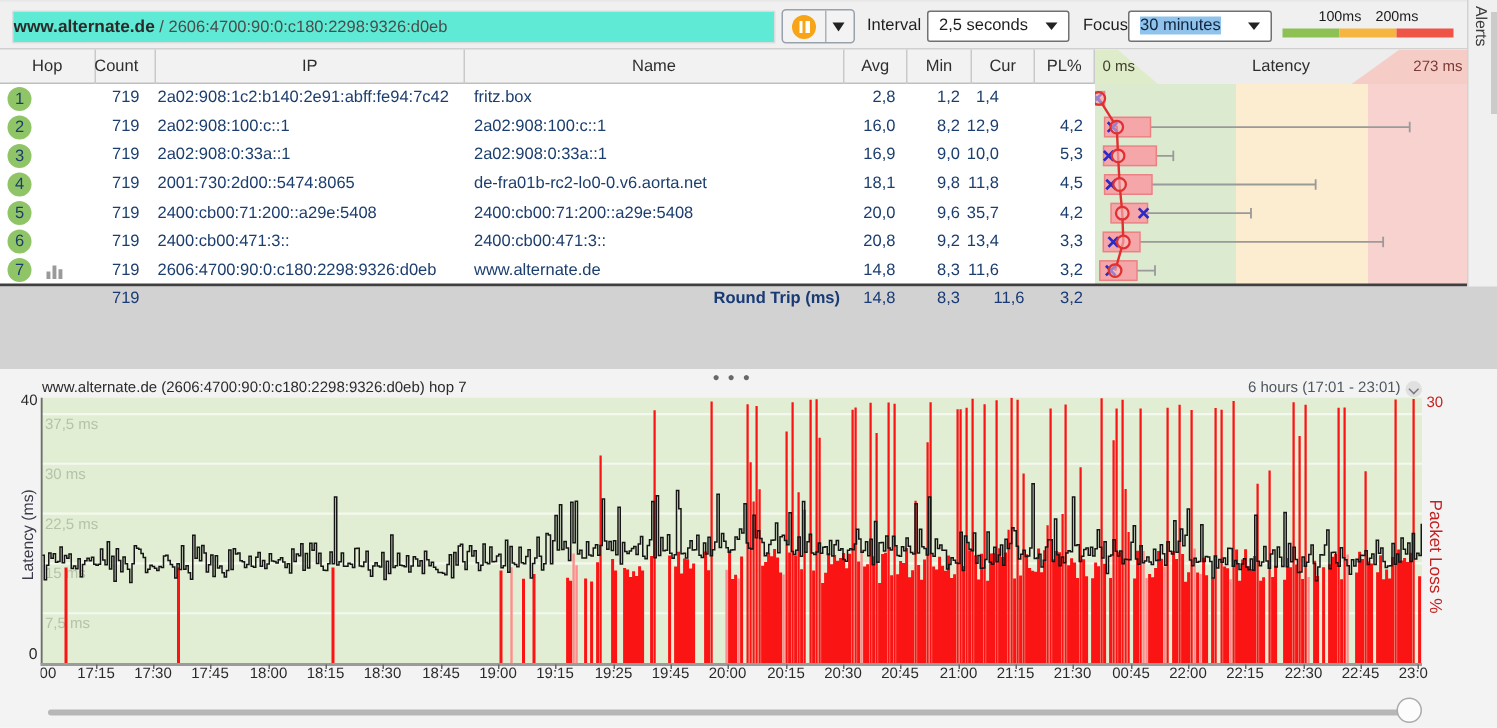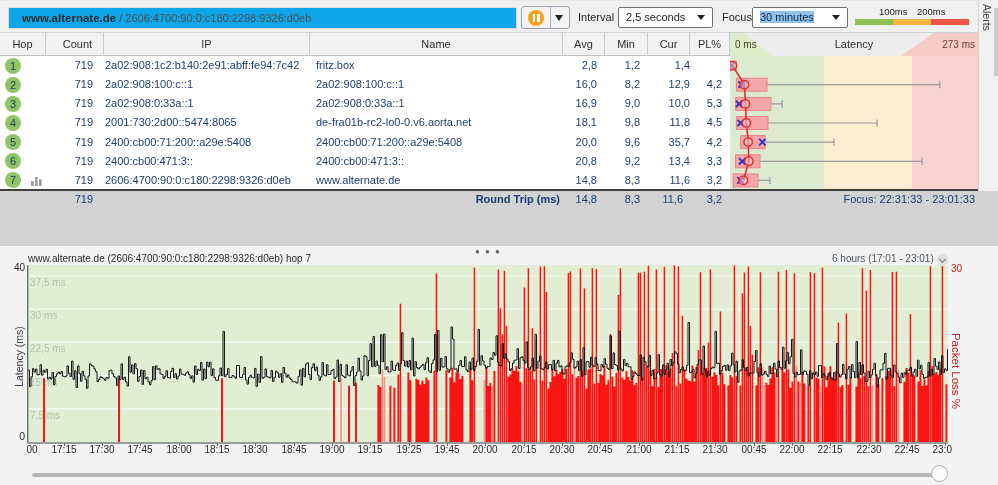--- a/index.html
+++ b/index.html
@@ -1,22 +1,22 @@
 <!DOCTYPE html>
 <html><head><meta charset="utf-8"><style>
 * { margin:0; padding:0; box-sizing:border-box; }
 html,body { width:998px; height:485px; overflow:hidden; }
 #app { position:relative; width:998px; height:485px; background:#f0f0f0;
   font-family:"Liberation Sans", sans-serif; }
 
 #tb { position:absolute; left:0; top:0; width:998px; height:32px; background:#f0f0f0;
   border-top:1px solid #e6e6e6; }
-#url { position:absolute; left:8px; top:6px; width:509px; height:22px; background:#0ea5e9;
+#url { position:absolute; left:8px; top:6px; width:509px; height:22px; background:#5eead4;
   border:1px solid #dcdcdc; border-radius:1px; font-size:11px; line-height:20px; color:#3c3c3c;
-  padding-left:13px; white-space:nowrap; overflow:hidden; }
+  white-space:nowrap; overflow:hidden; }
 #url b { color:#2b2b2b; font-size:11.5px; }
 .btngrp { position:absolute; left:521px; top:5px; width:49px; height:23px;
   border:1px solid #97a2ac; border-radius:3px; background:#f3f3f3; }
 .btngrp .sep { position:absolute; left:28px; top:0; width:1px; height:21px; background:#aab3bb; }
 .pauseic { position:absolute; left:6px; top:2.5px; width:16px; height:16px; border-radius:50%;
   background:#f7a418; }
 .pauseic:before { content:""; position:absolute; left:4.5px; top:4px; width:2.5px; height:8px; background:#fff; }
 .pauseic:after  { content:""; position:absolute; left:9px;  top:4px; width:2.5px; height:8px; background:#fff; }
 .drop { position:absolute; left:33px; top:8px; width:0; height:0;
   border-left:4.5px solid transparent; border-right:4.5px solid transparent; border-top:6px solid #222; }
@@ -53,21 +53,21 @@
   background:linear-gradient(90deg,#dcead0 0,#dcead0 94px,#fcecd0 94px,#fcecd0 182px,#f8d2cf 182px,#f8d2cf 248px); }
 .row { position:absolute; left:0; width:978px; height:19.15px; font-size:11px; color:#1c3e6e;
   line-height:19.15px; }
 .hop { position:absolute; left:5px; top:1.5px; width:16px; height:16px; border-radius:50%;
   background:#90c567; text-align:center; line-height:16.5px; font-size:11px; color:#1c3e6e; }
 .hicon { position:absolute; left:30px; top:4px; }
 .cnt { position:absolute; left:24px; width:69px; text-align:right; }
 .ip  { position:absolute; left:105px; }
 .nm  { position:absolute; left:316px; }
 .v   { position:absolute; width:60px; text-align:right; }
-.v1 { left:537px; } .v2 { left:580px; } .v3 { left:630px; } .v4 { left:662px; }
+.v1 { left:537px; } .v2 { left:580px; } .v3 { left:606px; } .v4 { left:662px; }
 #mini { position:absolute; left:730px; top:0; }
 #rowsep { position:absolute; left:0; top:188.5px; width:978px; height:2px; background:#3f3f3f; }
 
 #gray { position:absolute; left:0; top:190.5px; width:998px; height:55.5px; background:#d2d2d2; }
 #foot { position:absolute; left:0; top:1px; width:998px; height:17px; font-size:11px; color:#183a75;
   line-height:15px; }
 #foot .cnt { position:absolute; left:24px; width:69px; text-align:right; }
 #foot .rt { position:absolute; left:360px; width:200px; text-align:right; font-weight:bold; }
 #foot .v { position:absolute; width:60px; text-align:right; }
 #foot .fx { position:absolute; right:23px; }
@@ -116,21 +116,21 @@
     <div class="leg" style="left:855px;width:38px;background:#8dc154"></div>
     <div class="leg" style="left:893px;width:38px;background:#f6b540"></div>
     <div class="leg" style="left:931px;width:38px;background:#ee5546"></div>
   </div>
   <div id="alerts">
       <span class="txt">Alerts</span>
       <div class="sb"></div>
     </div>
 
   <div id="hdr">
-    <div class="hc" style="left:0;width:46px">Hop</div>
+    <div class="hc" style="left:0;width:64px">Hop</div>
     <div class="hc" style="left:52px;width:52px">Count</div>
     <div class="hc" style="left:104px;width:206px">IP</div>
     <div class="hc" style="left:310px;width:253px">Name</div>
     <div class="hc" style="left:563px;width:42px">Avg</div>
     <div class="hc" style="left:605px;width:43px">Min</div>
     <div class="hc" style="left:648px;width:42px">Cur</div>
     <div class="hc" style="left:690px;width:40px">PL%</div>
     <div id="hlat">
         <div class="wg"></div>
         <div class="wr"></div>
@@ -257,21 +257,20 @@
   <div id="rowsep"></div>
 
   <div id="gray">
     <div id="foot">
       <span class="cnt">719</span>
       <span class="rt">Round Trip (ms)</span>
       <span class="v" style="left:537px">14,8</span>
       <span class="v" style="left:580px">8,3</span>
       <span class="v" style="left:623px">11,6</span>
       <span class="v" style="left:662px">3,2</span>
-      <span class="fx">Focus: 22:31:33 - 23:01:33</span>
     </div>
   </div>
 
   <div id="bottom">
     <div id="dots">● ● ●</div>
     <div id="ctitle">www.alternate.de (2606:4700:90:0:c180:2298:9326:d0eb) hop 7</div>
     <div id="crange">6 hours (17:01 - 23:01)</div>
     <div id="cicon"></div>
     <span id="y40">40</span>
       <span id="y0">0</span>

